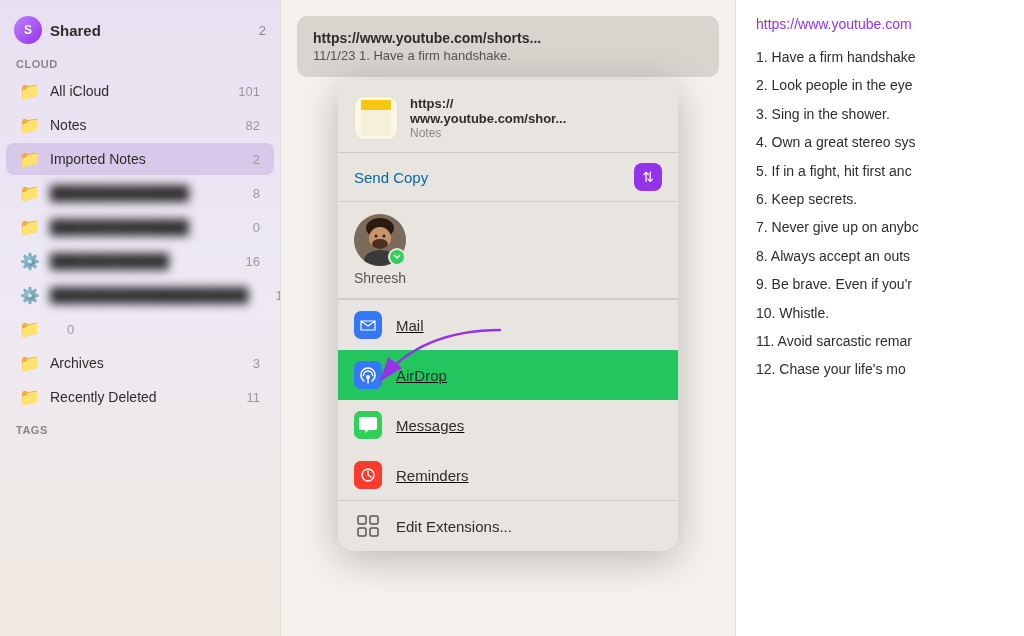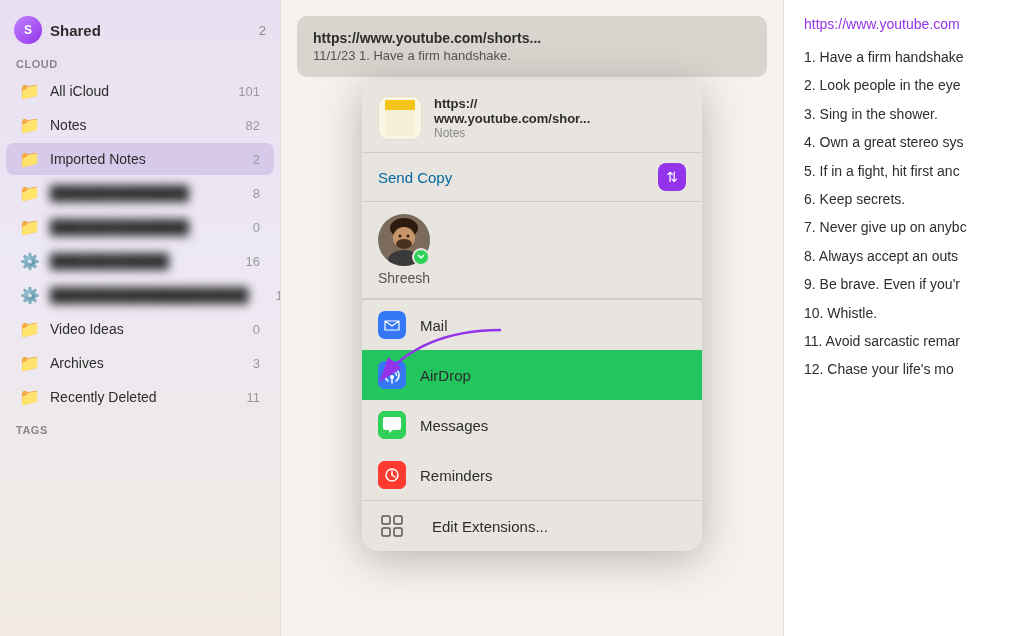--- a/index.html
+++ b/index.html
@@ -120,21 +120,21 @@
       padding: 10px 16px 4px 16px;
       font-size: 11px;
       font-weight: 600;
       color: #888;
       letter-spacing: 0.5px;
       text-transform: uppercase;
     }
 
     
     .middle-panel {
-      width: 504px;
+      width: 456px;
       background: #f5f2ee;
       display: flex;
       flex-direction: column;
       position: relative;
       border-left: 1px solid #ddd;
       border-right: 1px solid #ddd;
     }
 
     
     .note-preview-card {
@@ -302,20 +302,21 @@
       height: 1px;
       background: #d0ccc8;
     }
 
     .share-option {
       display: flex;
       align-items: center;
       gap: 14px;
       padding: 11px 16px;
       cursor: pointer;
+      text-decoration: underline;
     }
 
     .share-option.highlighted {
       background: #22c55e;
     }
 
     .share-option-icon {
       width: 28px;
       height: 28px;
       border-radius: 7px;
@@ -331,21 +332,21 @@
     }
 
     .icon-mail { background: #3478f6; }
     .icon-airdrop { background: #3478f6; }
     .icon-messages { background: #30d158; }
     .icon-reminders { background: #ff3b30; }
 
     .edit-extensions {
       display: flex;
       align-items: center;
-      gap: 26px;
+      gap: 14px;
       padding: 11px 16px;
       border-top: 1px solid #d0ccc8;
     }
 
     .edit-ext-icon {
       width: 28px;
       height: 28px;
       display: flex;
       align-items: center;
       justify-content: center;
@@ -440,21 +441,20 @@
   </div>
 
   <div class="sidebar-item blurred">
     <div class="sidebar-item-icon gear-icon">⚙️</div>
     <span class="sidebar-item-label" style="filter:blur(5px)">████████████████████</span>
     <span class="sidebar-item-count">14</span>
   </div>
 
   <div class="sidebar-item">
     <div class="sidebar-item-icon folder-icon">📁</div>
-    <span class="sidebar-item-label">Video Ideas</span>
     <span class="sidebar-item-count">0</span>
   </div>
 
   <div class="sidebar-item">
     <div class="sidebar-item-icon folder-icon">📁</div>
     <span class="sidebar-item-label">Archives</span>
     <span class="sidebar-item-count">3</span>
   </div>
 
   <div class="sidebar-item">

